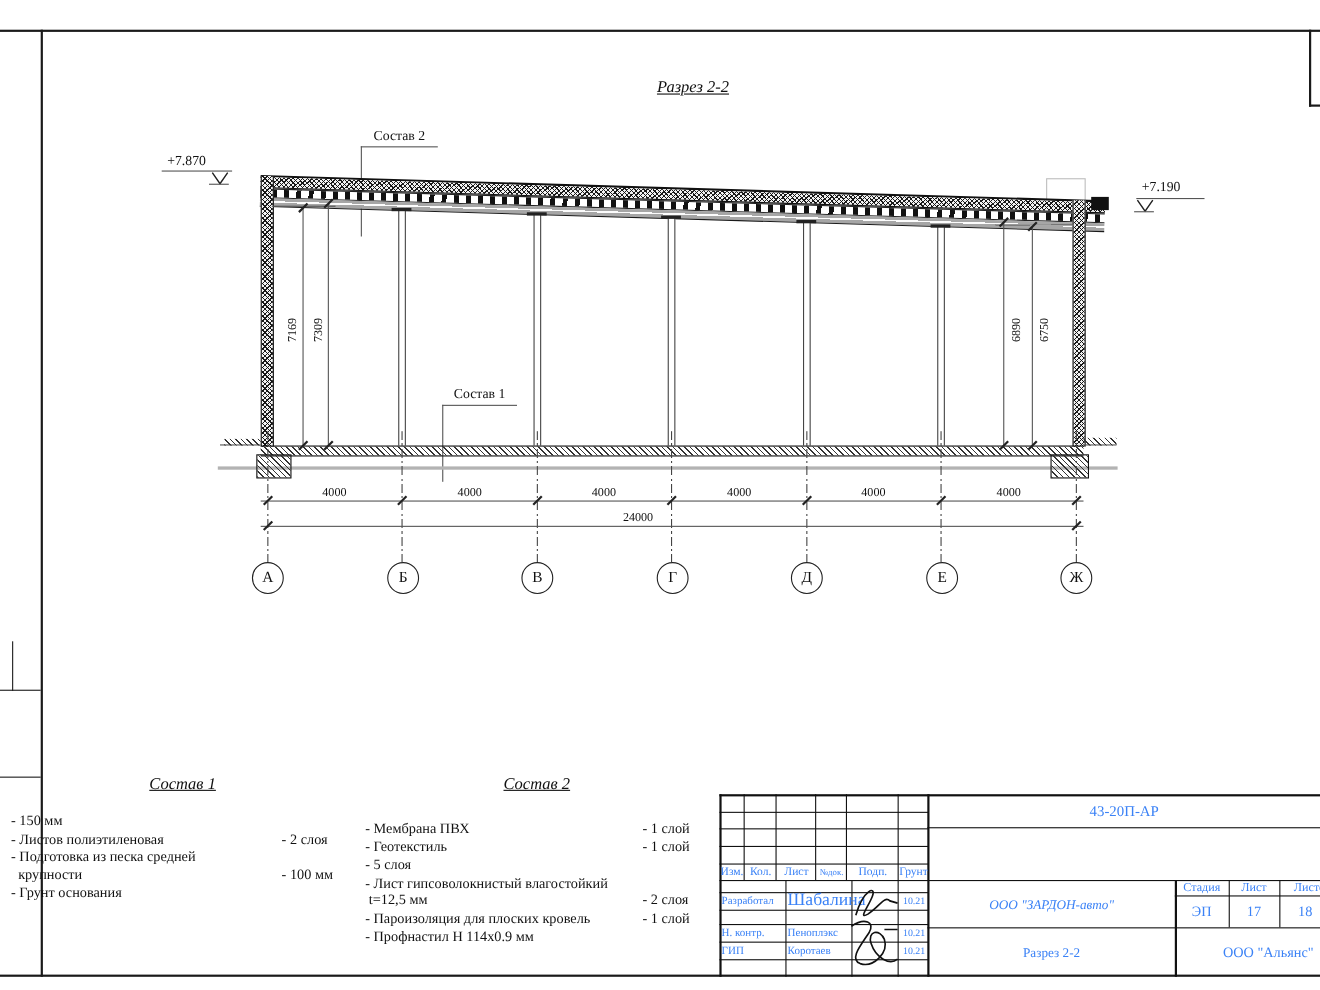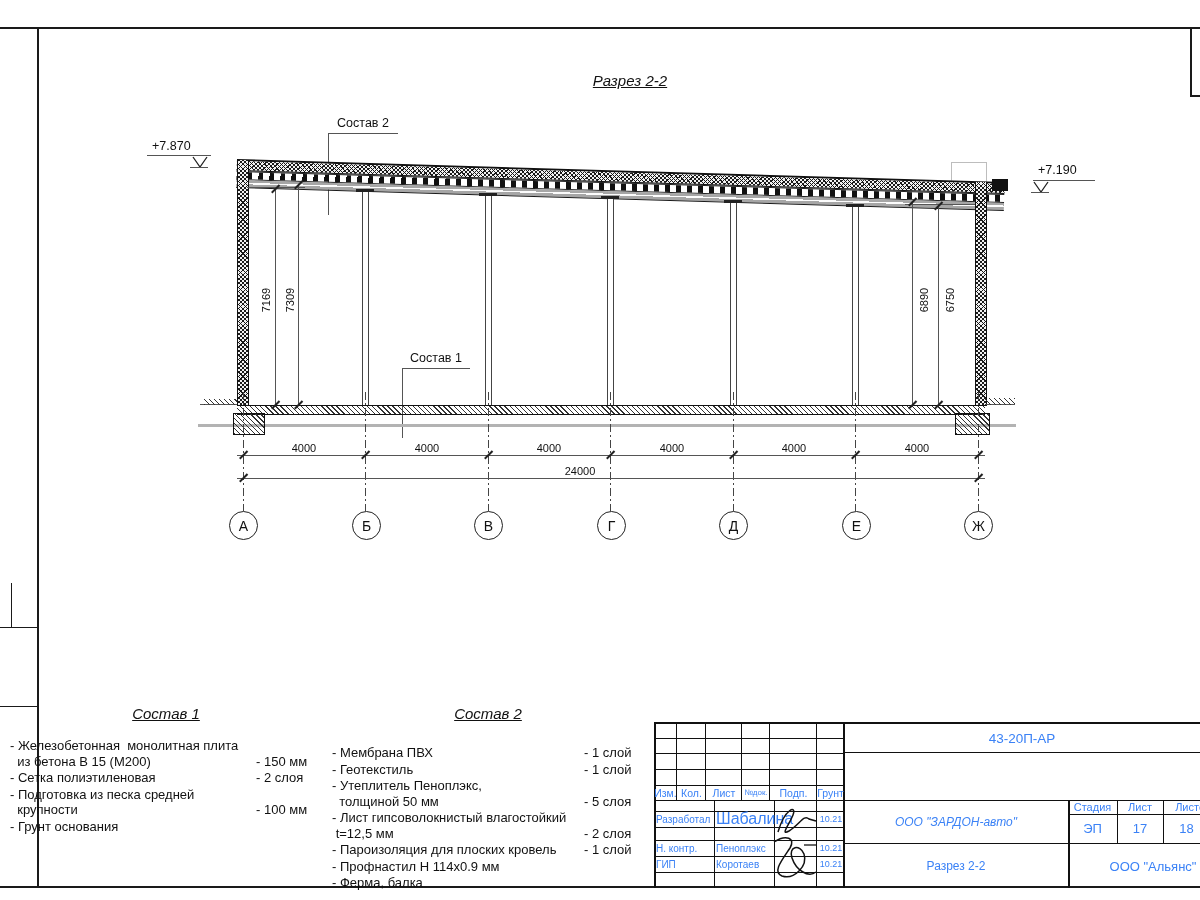--- a/index.html
+++ b/index.html
@@ -1,17 +1,17 @@
 <!DOCTYPE html>
 <html><head>
 <meta charset="utf-8">
 <style>
   html,body{margin:0;padding:0;background:#fff}
   .sheet{position:relative;width:1200px;height:900px;background:#fff;overflow:hidden;
-         font-family:Liberation Sans, sans-serif;color:#111}
+         font-family:Liberation Serif, serif;color:#111}
   .abs{position:absolute}
   .ln{position:absolute;background:#1a1a1a}
   .lnt{position:absolute;background:#555}
   .lng{position:absolute;background:#b3b3b3}
   .ctr{display:flex;align-items:center;justify-content:center;text-align:center}
   .txt{position:absolute;color:#111}
   .dim{font-size:11px}
   .tick{position:absolute;width:11px;height:1.6px;background:#222;transform:rotate(-45deg)}
   .dd{position:absolute;width:1px;background-image:repeating-linear-gradient(180deg,#444 0 8px,transparent 8px 11px,#444 11px 13px,transparent 13px 16px)}
   .vlab{position:absolute;width:50px;height:12px;transform:rotate(-90deg);font-size:11px;
@@ -156,26 +156,24 @@
   <div class="axc" style="left:474px;top:511px">В</div>
   <div class="axc" style="left:597px;top:511px">Г</div>
   <div class="axc" style="left:719px;top:511px">Д</div>
   <div class="axc" style="left:842px;top:511px">Е</div>
   <div class="axc" style="left:964px;top:511px">Ж</div>
 
   <div class="abs" style="left:10px;top:703px;width:312px">
     <div class="ctr ltitle" style="width:312px;height:20px">Состав 1</div>
     <div style="height:15px"></div>
     <div class="itm">
-        <span class="itx" style="width:246px">- Железобетонная  монолитная плита
-  из бетона В 15 (М200)</span>
         <span class="ivl">- 150 мм</span>
       </div>
     <div class="itm">
-        <span class="itx" style="width:246px">- Сетка полиэтиленовая</span>
+        <span class="itx" style="width:246px">- Листов полиэтиленовая</span>
         <span class="ivl">-  2 слоя</span>
       </div>
     <div class="itm">
         <span class="itx" style="width:246px">- Подготовка из песка средней
   крупности</span>
         <span class="ivl">- 100 мм</span>
       </div>
     <div class="itm">
         <span class="itx" style="width:246px">- Грунт основания</span>
         <span class="ivl"></span>
@@ -187,39 +185,33 @@
     <div style="height:22px"></div>
     <div class="itm">
         <span class="itx" style="width:252px">- Мембрана ПВХ</span>
         <span class="ivl">- 1 слой</span>
       </div>
     <div class="itm">
         <span class="itx" style="width:252px">- Геотекстиль</span>
         <span class="ivl">- 1 слой</span>
       </div>
     <div class="itm">
-        <span class="itx" style="width:252px">- Утеплитель Пеноплэкс,
-  толщиной 50 мм</span>
         <span class="ivl">- 5 слоя</span>
       </div>
     <div class="itm">
         <span class="itx" style="width:252px">- Лист гипсоволокнистый влагостойкий
  t=12,5 мм</span>
         <span class="ivl">- 2 слоя</span>
       </div>
     <div class="itm">
         <span class="itx" style="width:252px">- Пароизоляция для плоских кровель</span>
         <span class="ivl">- 1 слой</span>
       </div>
     <div class="itm">
         <span class="itx" style="width:252px">- Профнастил Н 114х0.9 мм</span>
-        <span class="ivl"></span>
-      </div>
-    <div class="itm">
-        <span class="itx" style="width:252px">- Ферма, балка</span>
         <span class="ivl"></span>
       </div>
   </div>
 
   <div class="tbl" style="left:654px;top:722px;width:584px;height:2px"></div>
   <div class="tbl" style="left:654px;top:722px;width:2px;height:166px"></div>
   <div class="tbl" style="left:843px;top:722px;width:2px;height:166px"></div>
 
   <div class="tbl" style="left:676px;top:722px;width:1px;height:78px"></div>
   <div class="tbl" style="left:705px;top:722px;width:1px;height:78px"></div>

